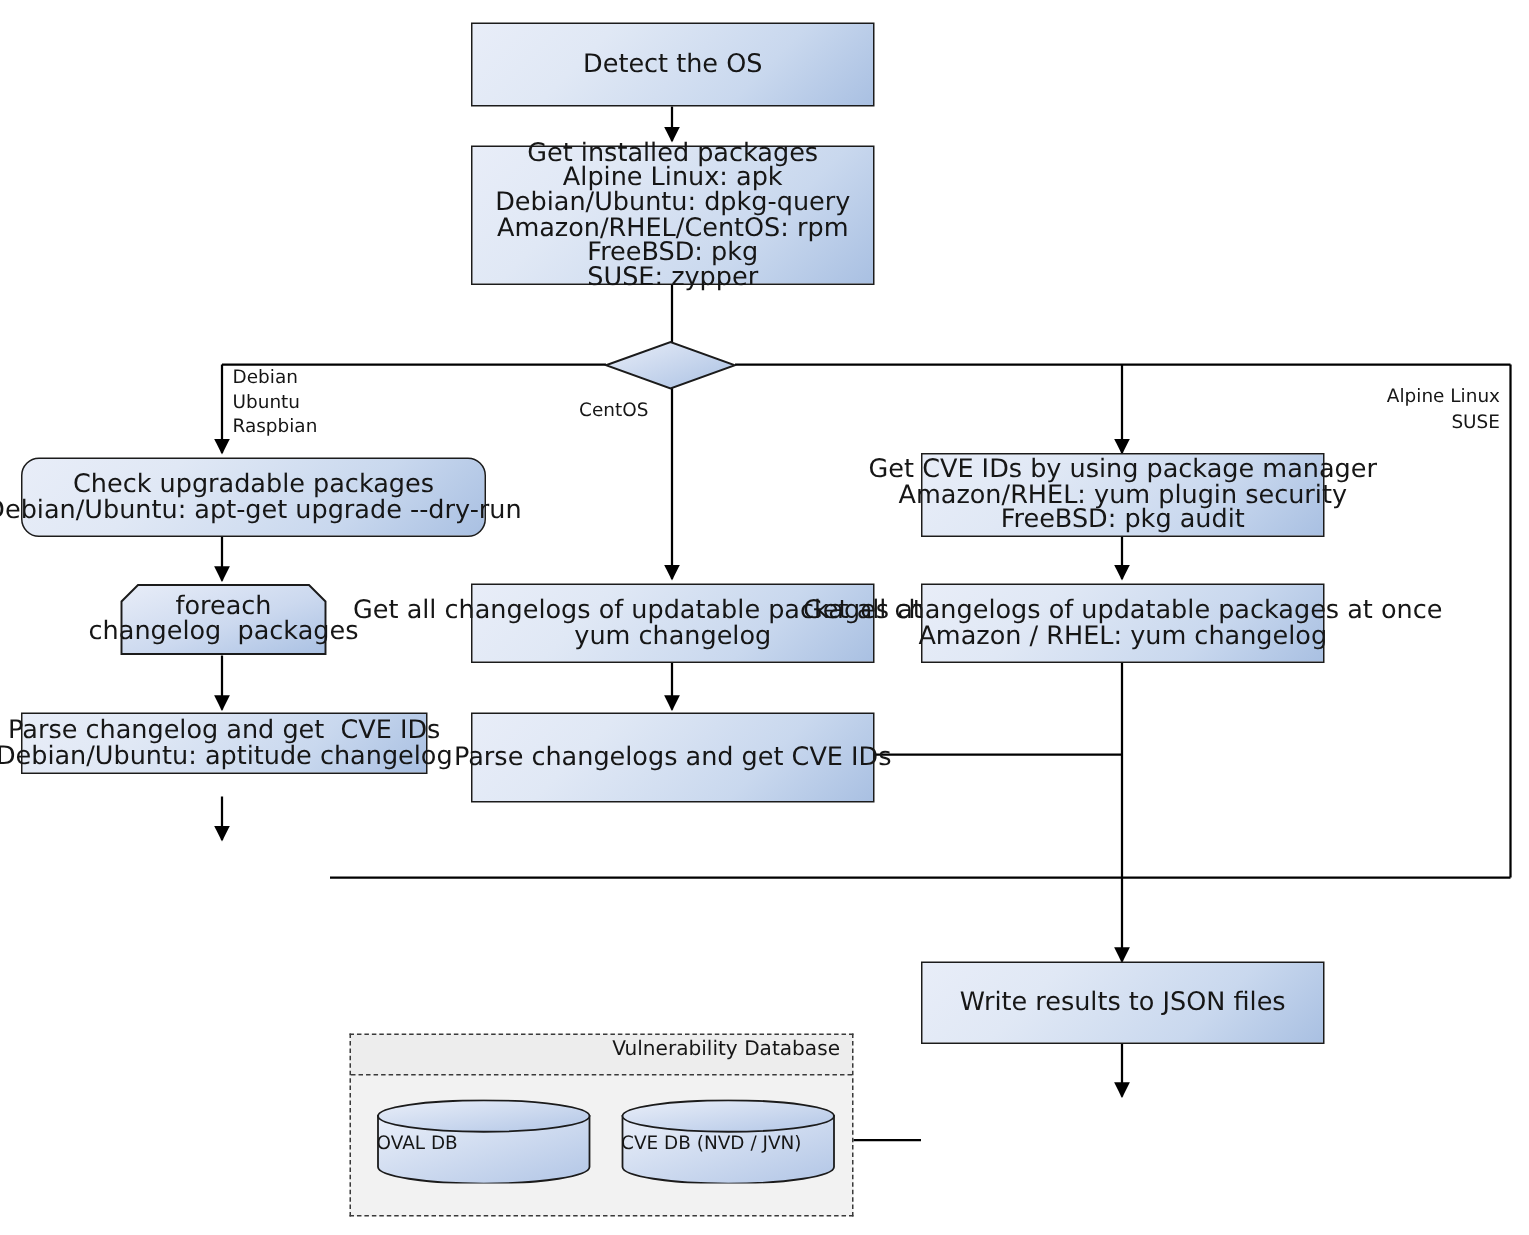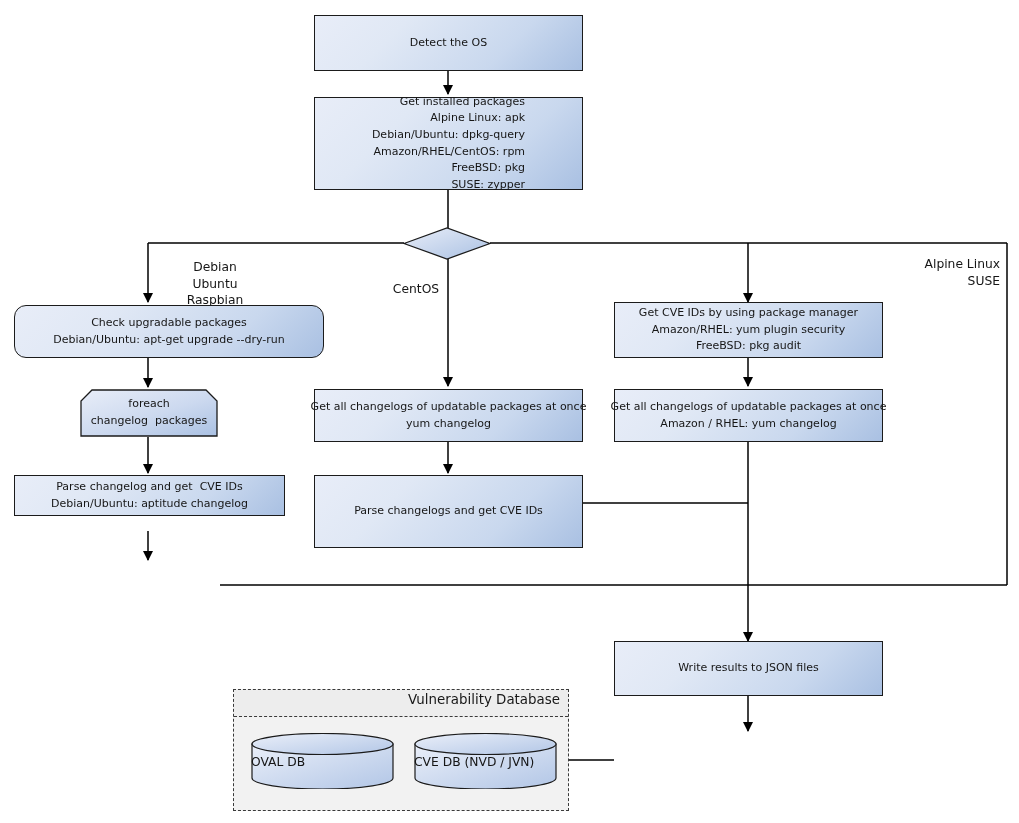--- a/index.html
+++ b/index.html
@@ -30,30 +30,30 @@
   }
   .node {
     position: absolute;
     box-sizing: border-box;
     border: 1px solid #1b1b1b;
     background: linear-gradient(135deg, #e8edf8 0%, #e0e8f5 30%, #c9d8ee 70%, #a9c0e2 100%);
     display: flex;
     align-items: center;
     justify-content: center;
     text-align: center;
-    font-size: 11px;
+    font-size: 17px;
     line-height: 16.6px;
     color: #161616;
     white-space: nowrap;
   }
   .node .txt {
     display: block;
     white-space: pre;
   }
-  .node.align-right .txt { text-align: right; }
+  .node.align-right .txt { text-align: center; }
   .node.align-center .txt { text-align: center; }
 
   
   .node.spill {
     overflow: visible;
   }
 
   
   .node.loop-start {
     border: none;
@@ -77,21 +77,21 @@
   }
 
   .edge-label {
     position: absolute;
     font-size: 12.3px;
     line-height: 16.5px;
     color: #161616;
     white-space: pre;
   }
   .edge-label.right { text-align: right; }
-  .edge-label.left { text-align: center; margin-top: 16px; }
+  .edge-label.left { text-align: left; }
 
   
   .vuln-group {
     position: absolute;
     box-sizing: border-box;
     border: 1.6px dashed #3a3a3a;
     background: #f2f2f2;
   }
   .vuln-title {
     position: absolute;
@@ -222,21 +222,21 @@
     <span class="txt">Parse changelog and get  CVE IDs
 Debian/Ubuntu: aptitude changelog</span>
   </div>
 
 
   <div class="node align-center spill" style="left:314px; top:389px; width:269px; height:53px;">
     <span class="txt">Get all changelogs of updatable packages at once
 yum changelog</span>
   </div>
 
-  <div class="node align-center" style="left:314px; top:475px; width:269px; height:73px;align-items:center;">
+  <div class="node align-center" style="left:314px; top:475px; width:269px; height:60px;align-items:center;">
     <span class="txt">Parse changelogs and get CVE IDs</span>
   </div>
 
   <div class="node align-center" style="left:614px; top:302px; width:269px; height:56px;">
     <span class="txt">Get CVE IDs by using package manager
 Amazon/RHEL: yum plugin security
 FreeBSD: pkg audit</span>
   </div>
 
   <div class="node align-center spill" style="left:614px; top:389px; width:269px; height:53px;">

